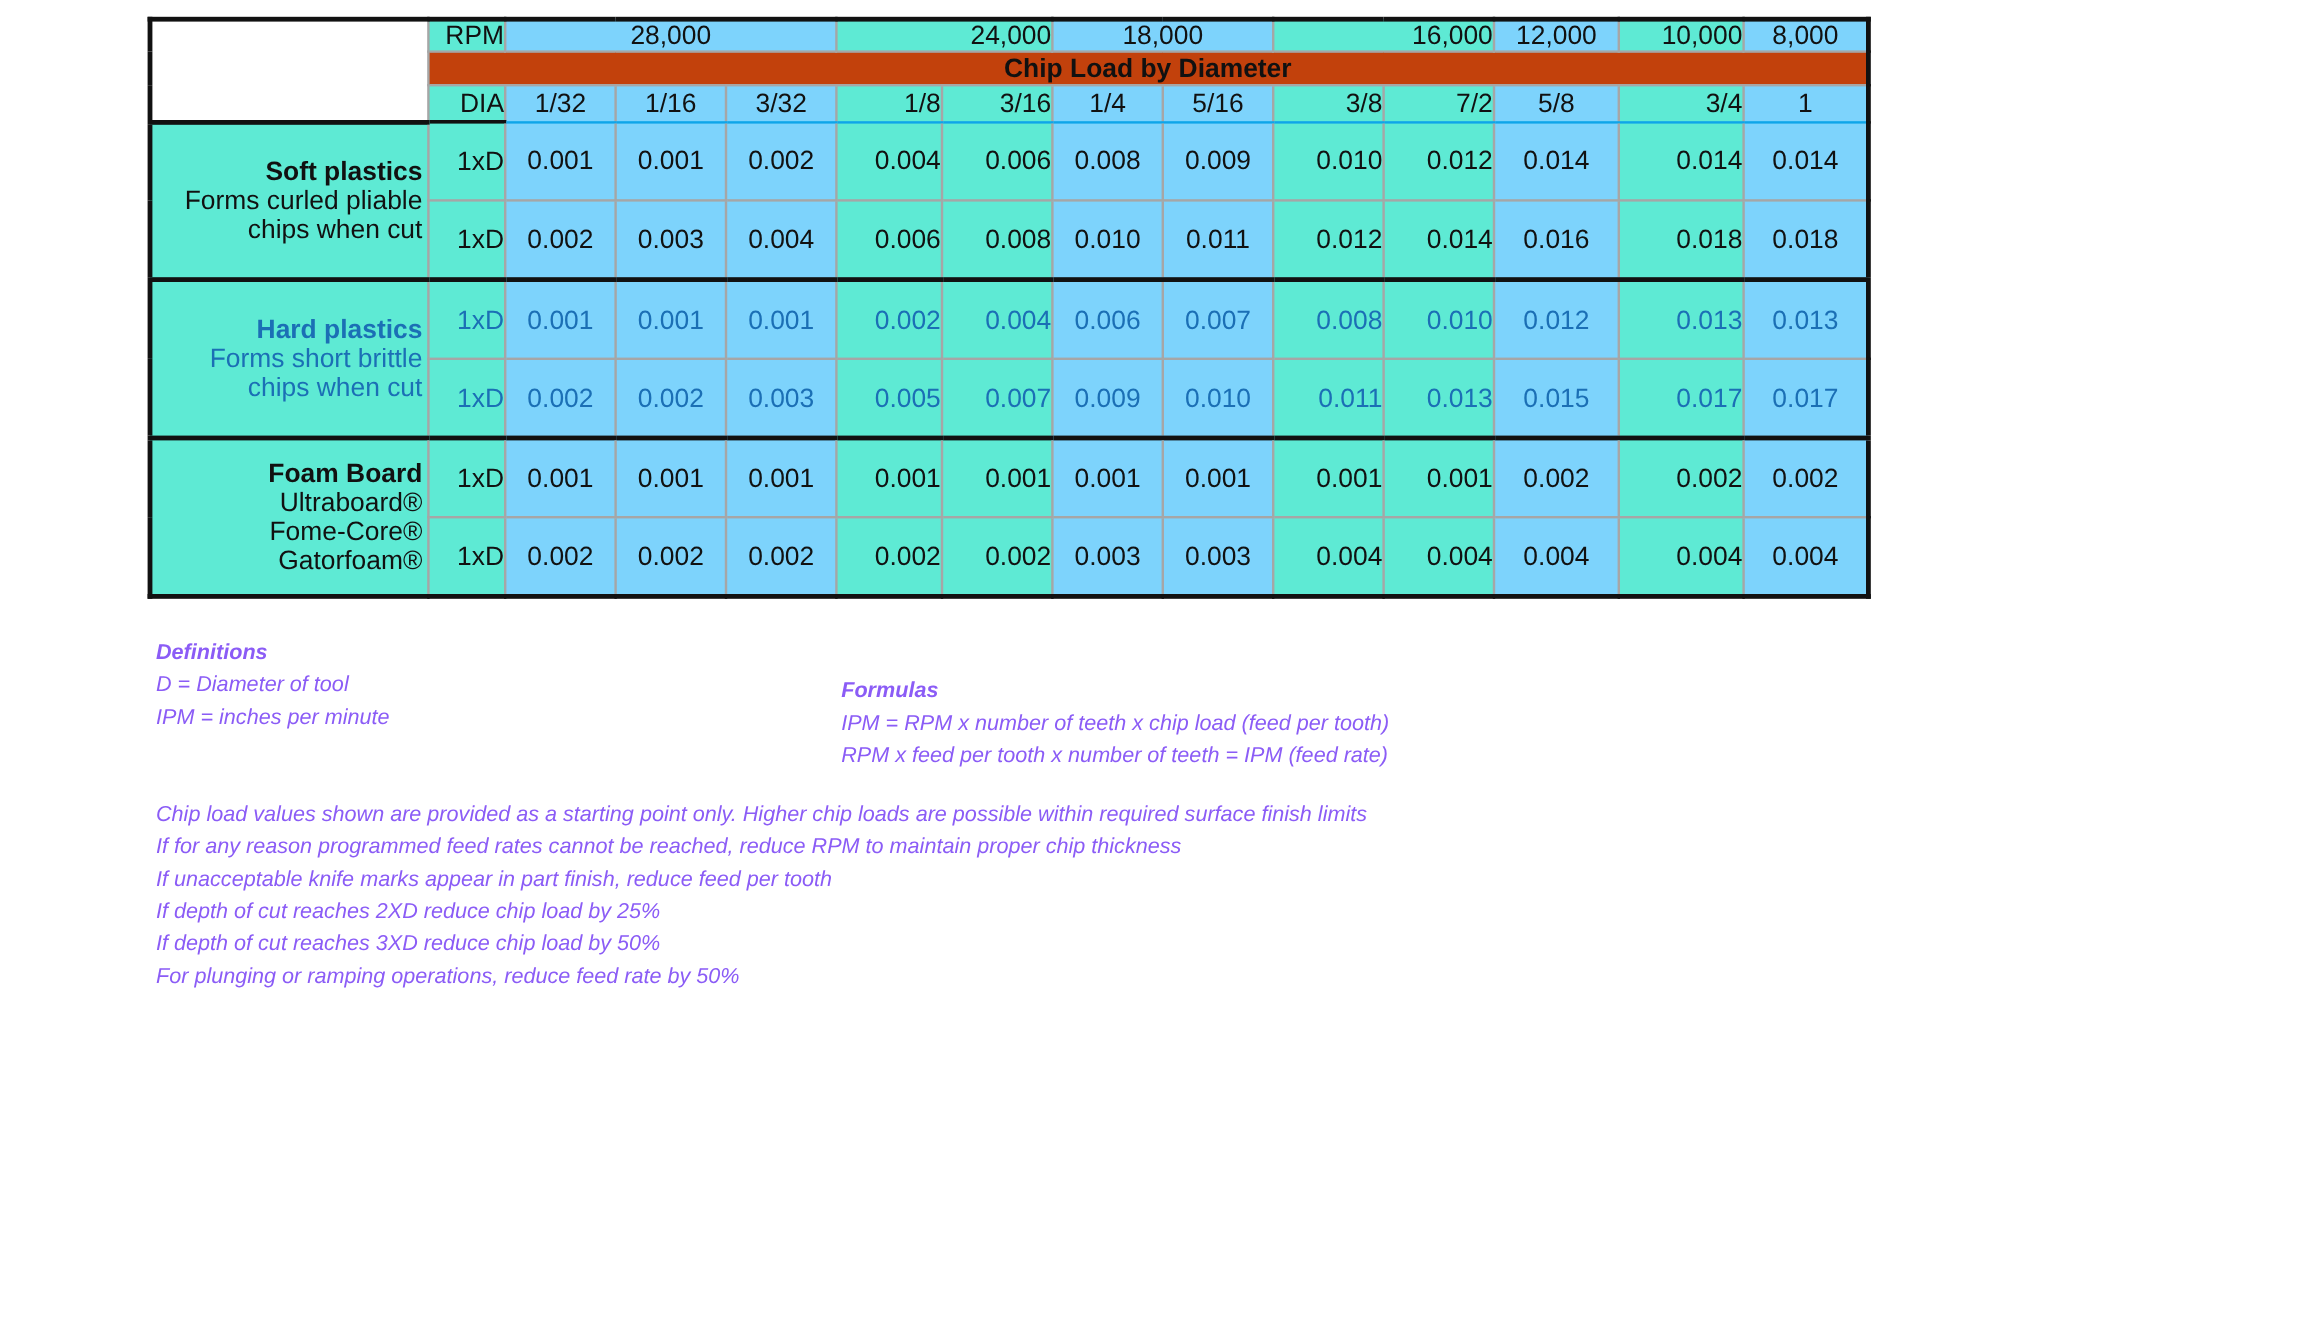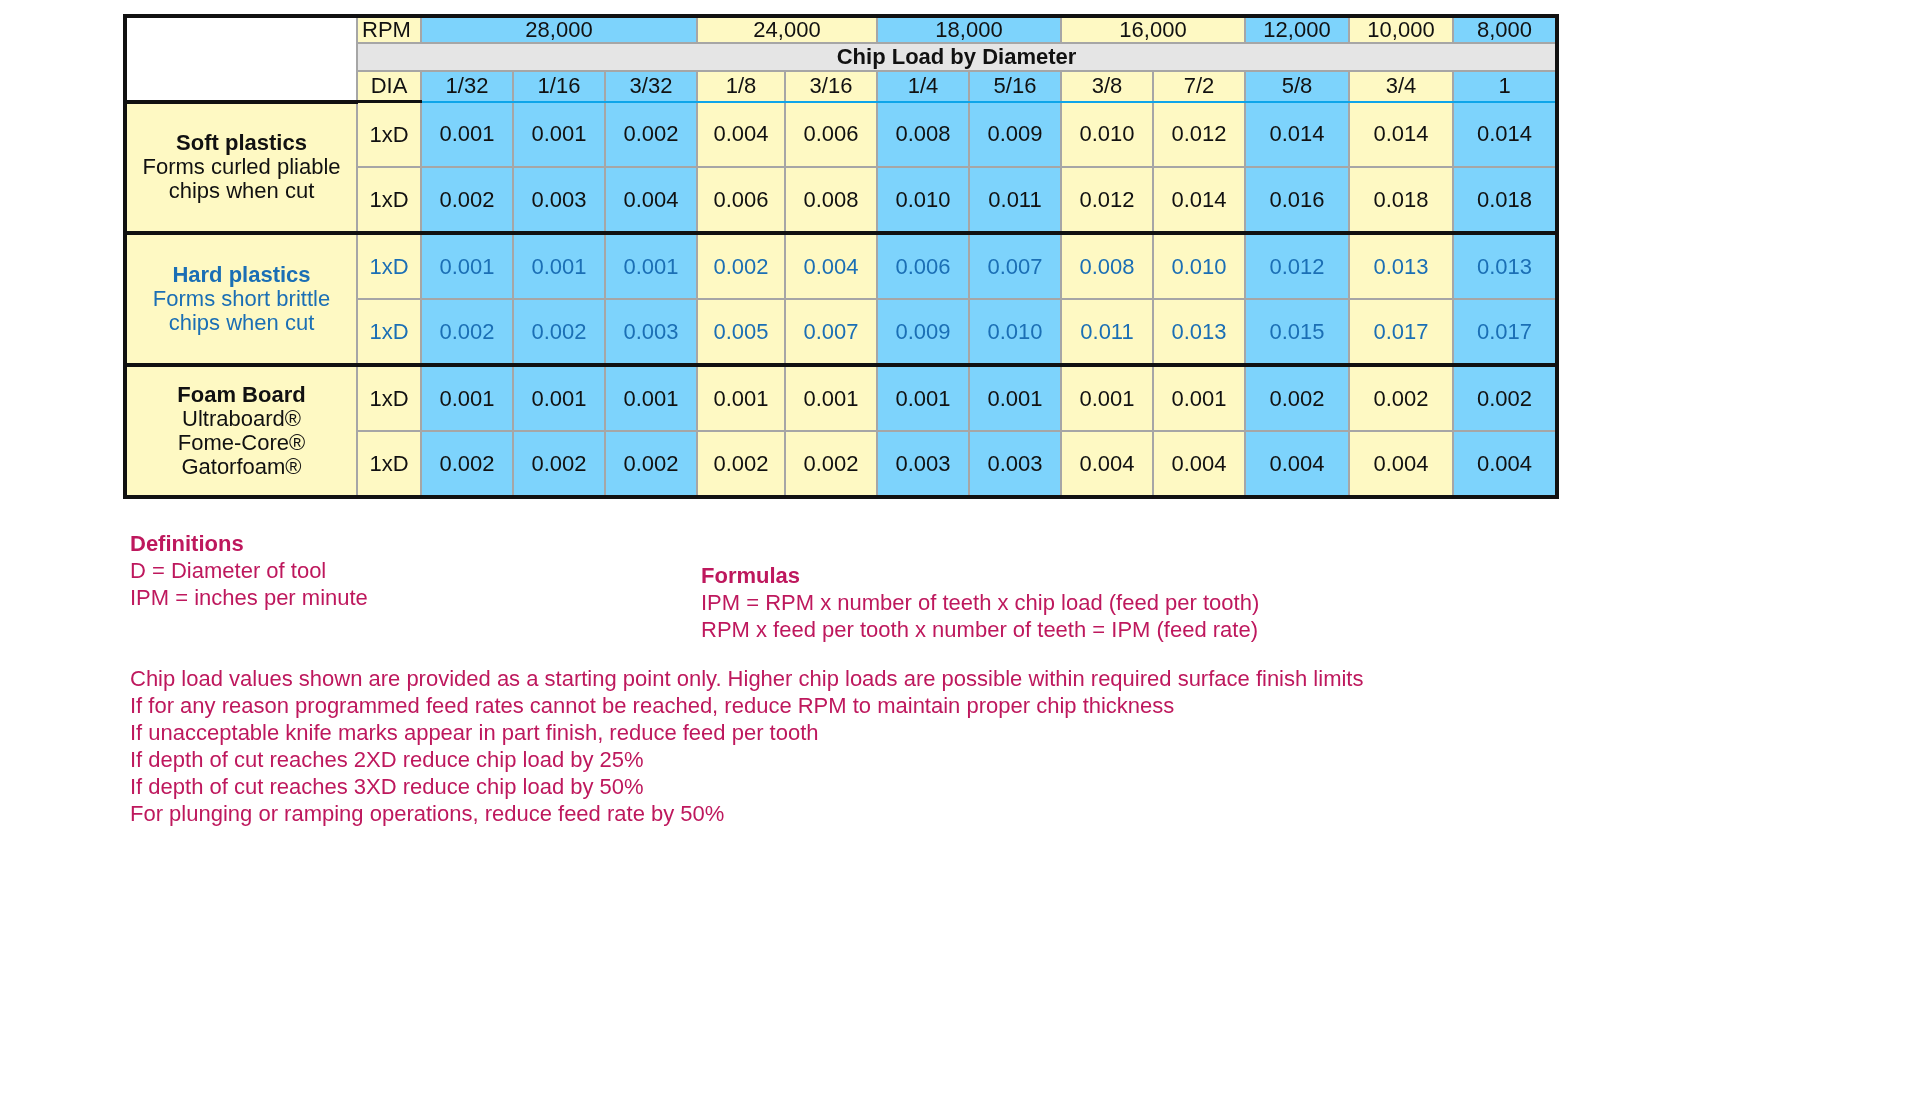--- a/index.html
+++ b/index.html
@@ -14,31 +14,31 @@
   .chip-table tr.r-title td { height: 26px; }
   .chip-table tr.r-dia td { height: 28px; }
   .chip-table tr.r-data td { height: 63px; }
   .chip-table tr.r-dia td { border-bottom: 2px solid #0ea5e9; }
   .chip-table tr.r-dia td.dia-label { border-bottom: 3px solid #111111; }
   .chip-table tr.group-start td { border-top: 4px solid #111111; }
   td.corner { border: none !important; border-bottom: 4px solid #111111 !important;
               border-right: 2px solid #a6a6a6 !important; background: #fff; }
   td.rpm-label, td.dia-label { text-align: left; padding-left: 4px; }
   td.dia-label { text-align: center; padding-left: 0; }
-  td.title-cell { background: #e5e5e5; font-weight: bold; font-size: 22px; }
+  td.title-cell { background: #c2410c; font-weight: bold; font-size: 22px; }
   td.shade { background: #7dd3fc; }
-  td.white { background: #fef9c3; }
+  td.white { background: #5eead4; text-align: right; }
   td.material { border-right: 2px solid #a6a6a6; padding: 0 4px; white-space: normal;
                 line-height: 24px; }
   .mat-name { font-weight: bold; display: block; }
   .mat-desc { display: block; }
   .blue { color: #1b6fb5; }
   .black { color: #111111; }
 
-  .notes { position: absolute; font-size: 22px; line-height: 27px; color: #be185d; }
+  .notes { position: absolute; font-size: 18px; line-height: 27px; color: #8b5cf6; font-style: italic; }
   .notes .hd { font-weight: bold; display: block; }
   .notes .ln { display: block; }
 </style>
 </head>
 <body>
 
 <table class="chip-table">
   <colgroup>
     <col style="width:232px">
       <col style="width:64px">

